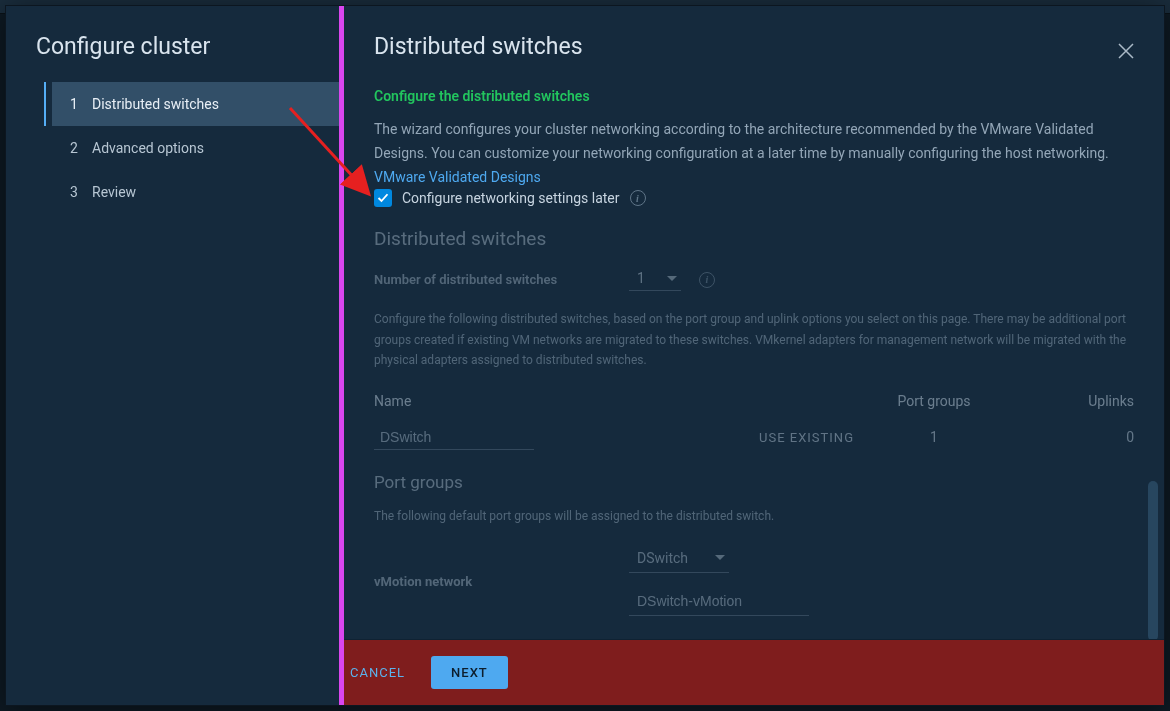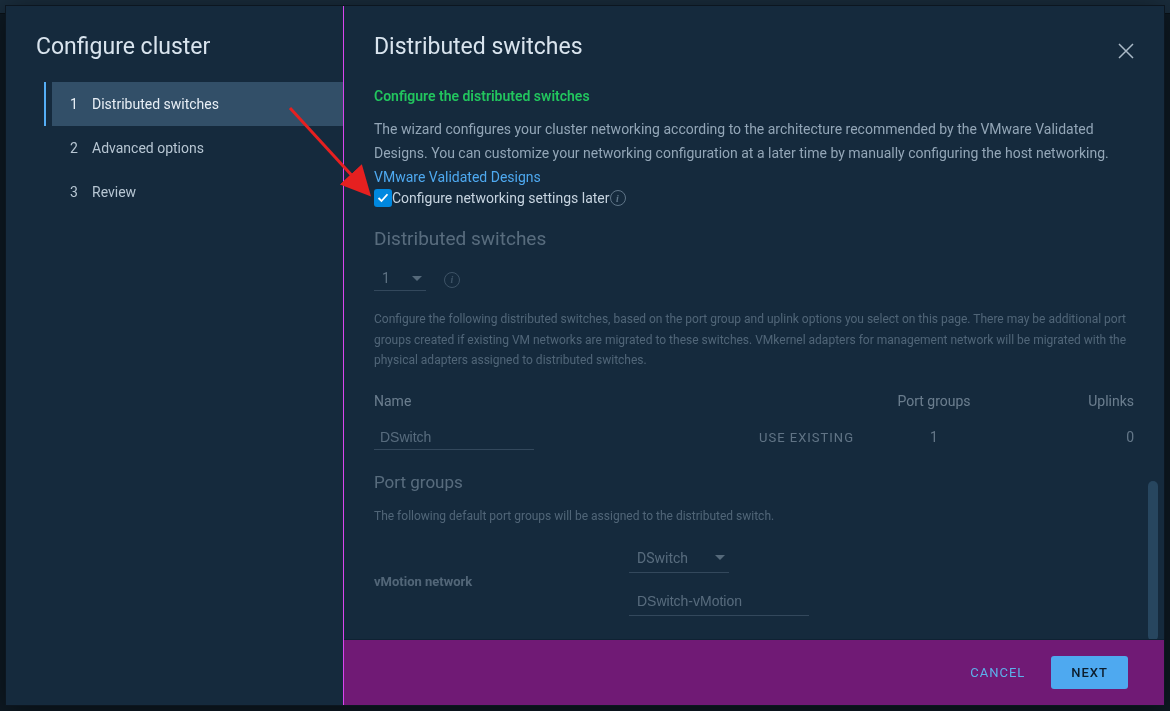--- a/index.html
+++ b/index.html
@@ -23,21 +23,21 @@
       position: absolute;
       top: 5px; left: 5px; right: 5px; bottom: 5px;
       background: #152a3d;
       display: flex;
       border: 1px solid #0c1620;
       box-shadow: 0 4px 30px rgba(0,0,0,0.5);
     }
     .sidebar {
       width: 338px;
       padding: 27px 0 0 0;
-      border-right: 1px solid #d946ef;
+      border-right: 5px solid #d946ef;
     }
     .sidebar-title {
       font-size: 23px;
       font-weight: 400;
       color: #d9e4ee;
       padding: 0 0 22px 30px;
     }
     .steps {
       padding-left: 38px;
     }
@@ -93,20 +93,21 @@
       color: #93a6b7;
       margin-bottom: 0;
     }
     .link {
       color: #4ea9f0;
       cursor: pointer;
     }
     .checkbox-row {
       display: flex;
       align-items: center;
+      gap: 10px;
       margin-bottom: 20px;
     }
     .checkbox {
       width: 18px; height: 18px;
       background: #0088e0;
       border-radius: 3px;
       display: flex;
       align-items: center;
       justify-content: center;
       cursor: pointer;
@@ -230,23 +231,22 @@
       color: #8ea1b2;
       font-size: 14px;
       padding: 6px 8px;
       width: 180px;
       margin-top: 14px;
     }
     .footer {
       position: absolute;
       bottom: 0; left: 0; right: 0;
       height: 66px;
-      background: #701a75;
-      display: flex;
-      justify-content: flex-end;
+      background: #7f1d1d;
+      display: flex;
       align-items: center;
       gap: 20px;
       padding-right: 36px;
       border-top: 1px solid #0f2233;
     }
     .btn-cancel {
       font-size: 13px;
       letter-spacing: 1px;
       color: #5cb1eb;
       cursor: pointer;
@@ -335,20 +335,21 @@
             </svg>
         </div>
         <span class="checkbox-label">Configure networking settings later</span>
         <span class="info-icon">i</span>
       </div>
 
       <div class="dimmed-area">
         <div class="section-heading">Distributed switches</div>
 
         <div class="form-row">
+          <div class="form-label">Number of distributed switches</div>
           <div class="select-mini">
             <span>1</span>
             <span class="chevron-down"></span>
           </div>
           <span style="margin-left:18px" class="info-icon">i</span>
         </div>
 
         <div class="body-text">Configure the following distributed switches, based on the port group and uplink options you select on this page. There may be additional port groups created if existing VM networks are migrated to these switches. VMkernel adapters for management network will be migrated with the physical adapters assigned to distributed switches.</div>
 
         <div class="table-header">

